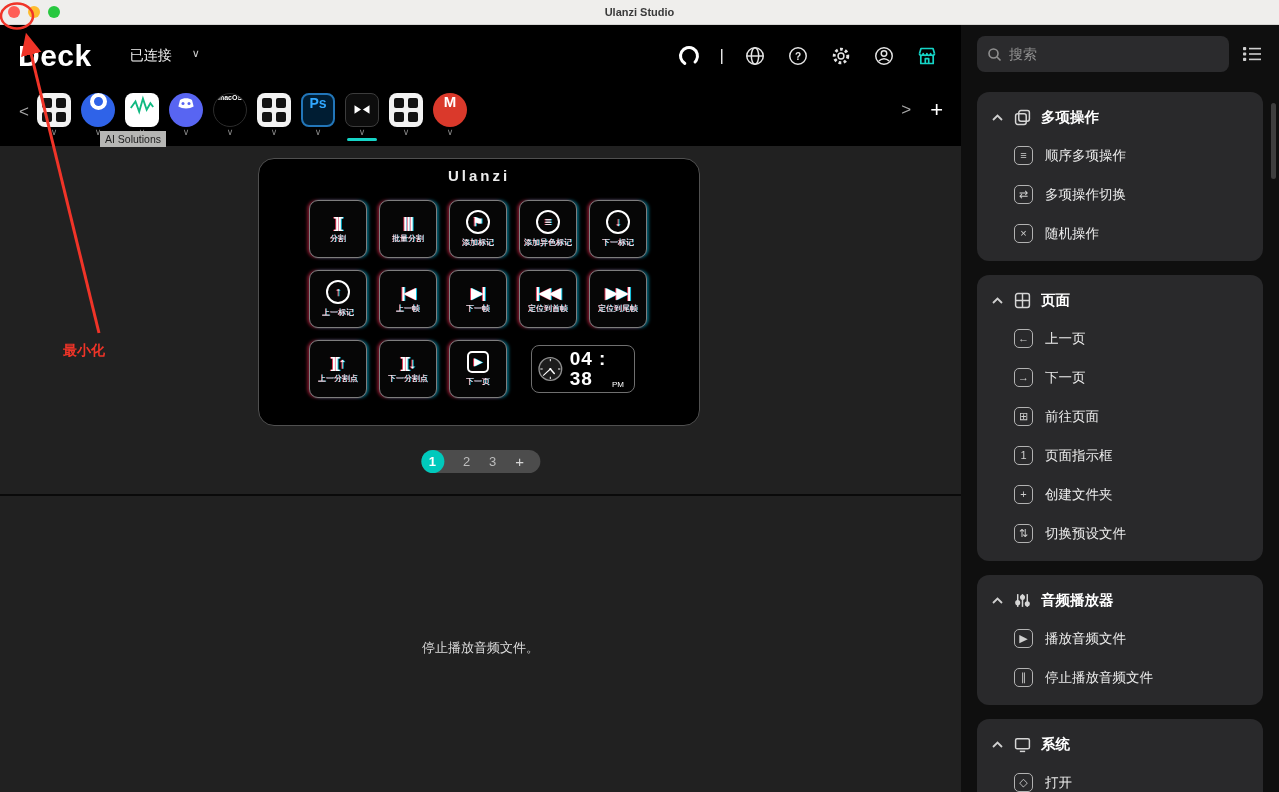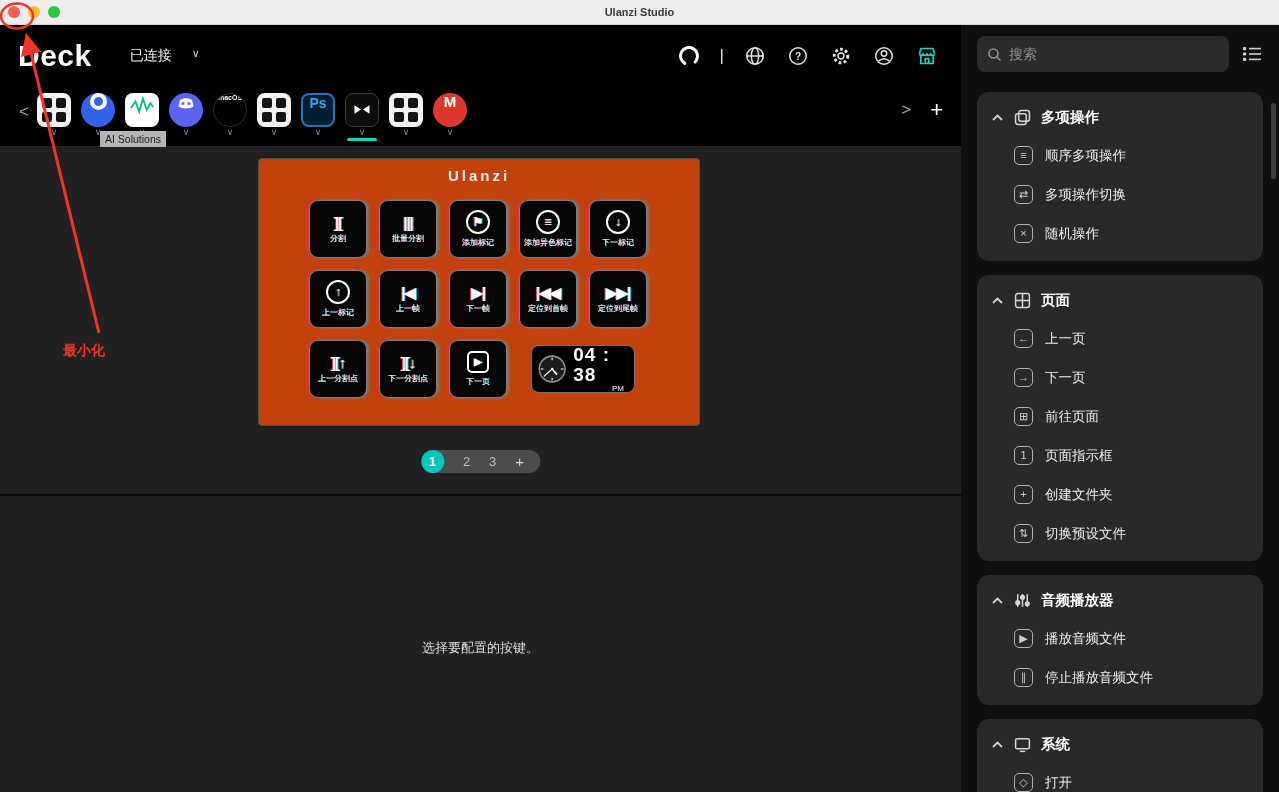--- a/index.html
+++ b/index.html
@@ -50,40 +50,40 @@
   .tbi-mario { background:#da392b; border-radius:50%; }
   .tbi-mario span { color:#fff; font-size:15px; font-weight:800; }
   .tb-right { margin-left:auto; display:flex; align-items:center; gap:14px; margin-top:6px; }
   .tb-plus { color:#fff; font-size:22px; font-weight:300; line-height:1; }
   .tooltip { position:absolute; left:100px; top:106px; background:#b6b6b4; color:#1c1c1c;
     font-size:10.5px; padding:2px 5px; border-radius:0; z-index:5; }
 
   
   .stage { flex:1; background:#212121; position:relative; }
   .device { position:absolute; left:258px; top:12px; width:442px; height:268px;
-    background:#c2410c; border:1px solid #505050; border-radius:4px;text-decoration:underline; }
+    background:#000000; border:1px solid #505050; border-radius:16px;text-decoration:underline; }
   .brand { position:absolute; top:8px; width:100%; text-align:center; color:#ececec;
     font-size:15px; font-weight:600; letter-spacing:3px; }
   .keygrid { position:absolute; left:50px; top:41px; display:grid;
     grid-template-columns:repeat(5,58px); grid-auto-rows:58px; gap:12px; }
   .key { background:#060606; border:1px solid #7e7e7e; border-radius:9px;
     display:flex; flex-direction:column; align-items:center; justify-content:center; gap:3px;
     box-shadow:-2px 0 3px rgba(255,45,85,.45), 2px 0 3px rgba(0,215,255,.45); cursor:pointer; }
   .kglyph { color:#fff; font-weight:bold; font-size:15px; line-height:1; letter-spacing:-1px;
     text-shadow:-1px 0 0 rgba(255,60,100,.85), 1px 0 0 rgba(0,220,255,.85); }
   .kglyph.circle { width:24px; height:24px; border:2px solid #fff; border-radius:50%;
     display:flex; align-items:center; justify-content:center; font-size:12px; letter-spacing:0; }
   .kglyph.square { width:22px; height:22px; border:2px solid #fff; border-radius:5px;
     display:flex; align-items:center; justify-content:center; font-size:10px; letter-spacing:0; }
   .klabel { color:#fff; font-size:8px; max-width:54px; white-space:nowrap; overflow:hidden;
     text-shadow:-0.5px 0 0 rgba(255,60,100,.8), 0.5px 0 0 rgba(0,220,255,.8); }
   .clockkey { grid-column:4/6; align-self:center; justify-self:center; width:104px; height:48px;
     background:#000; border:1px solid #6f6f6f; border-radius:8px;
     display:flex; align-items:center; padding:0 8px 0 5px; gap:6px; cursor:pointer; }
-  .clock-text { display:flex; flex-direction:column; align-items:flex-end; }
+  .clock-text { display:flex; flex-direction:row; align-items:flex-end; }
   .clock-time { color:#fff; font-size:19px; font-weight:bold; letter-spacing:1px; line-height:1.05; }
   .clock-period { color:#fff; font-size:8px; margin-right:2px; }
 
   .pager { position:absolute; left:50%; top:304px; transform:translateX(-50%);
     height:23px; background:#4c4c4c; border-radius:12px; display:flex; align-items:center;
     gap:19px; padding-right:16px; }
   .page-active { width:23px; height:23px; border-radius:50%; background:#00c9bc; color:#fff;
     font-size:13px; font-weight:bold; display:flex; align-items:center; justify-content:center; }
   .page-num { color:#bdbdbd; font-size:13px; } .page-add { color:#d6d6d6; font-size:15px; }
   .divider { position:absolute; left:0; right:0; top:348px; height:2px; background:#0a0a0a; }
@@ -343,21 +343,21 @@
       </div>
 
       <div class="pager">
         <span class="page-active">1</span>
         <span class="page-num">2</span>
         <span class="page-num">3</span>
         <span class="page-add">+</span>
       </div>
 
       <div class="divider"></div>
-      <div class="hint">选择要配置的按键。</div>
+      <div class="hint">停止播放音频文件。</div>
     </div>
   </div>
 
   <div class="sidebar">
     <div class="search-row">
       <div class="search">
         <svg width="15" height="15" viewBox="0 0 15 15" fill="none" stroke="#909090" stroke-width="1.6">
             <circle cx="6.5" cy="6.5" r="4.5"></circle>
             <line x1="10" y1="10" x2="13.5" y2="13.5"></line>
           </svg>

